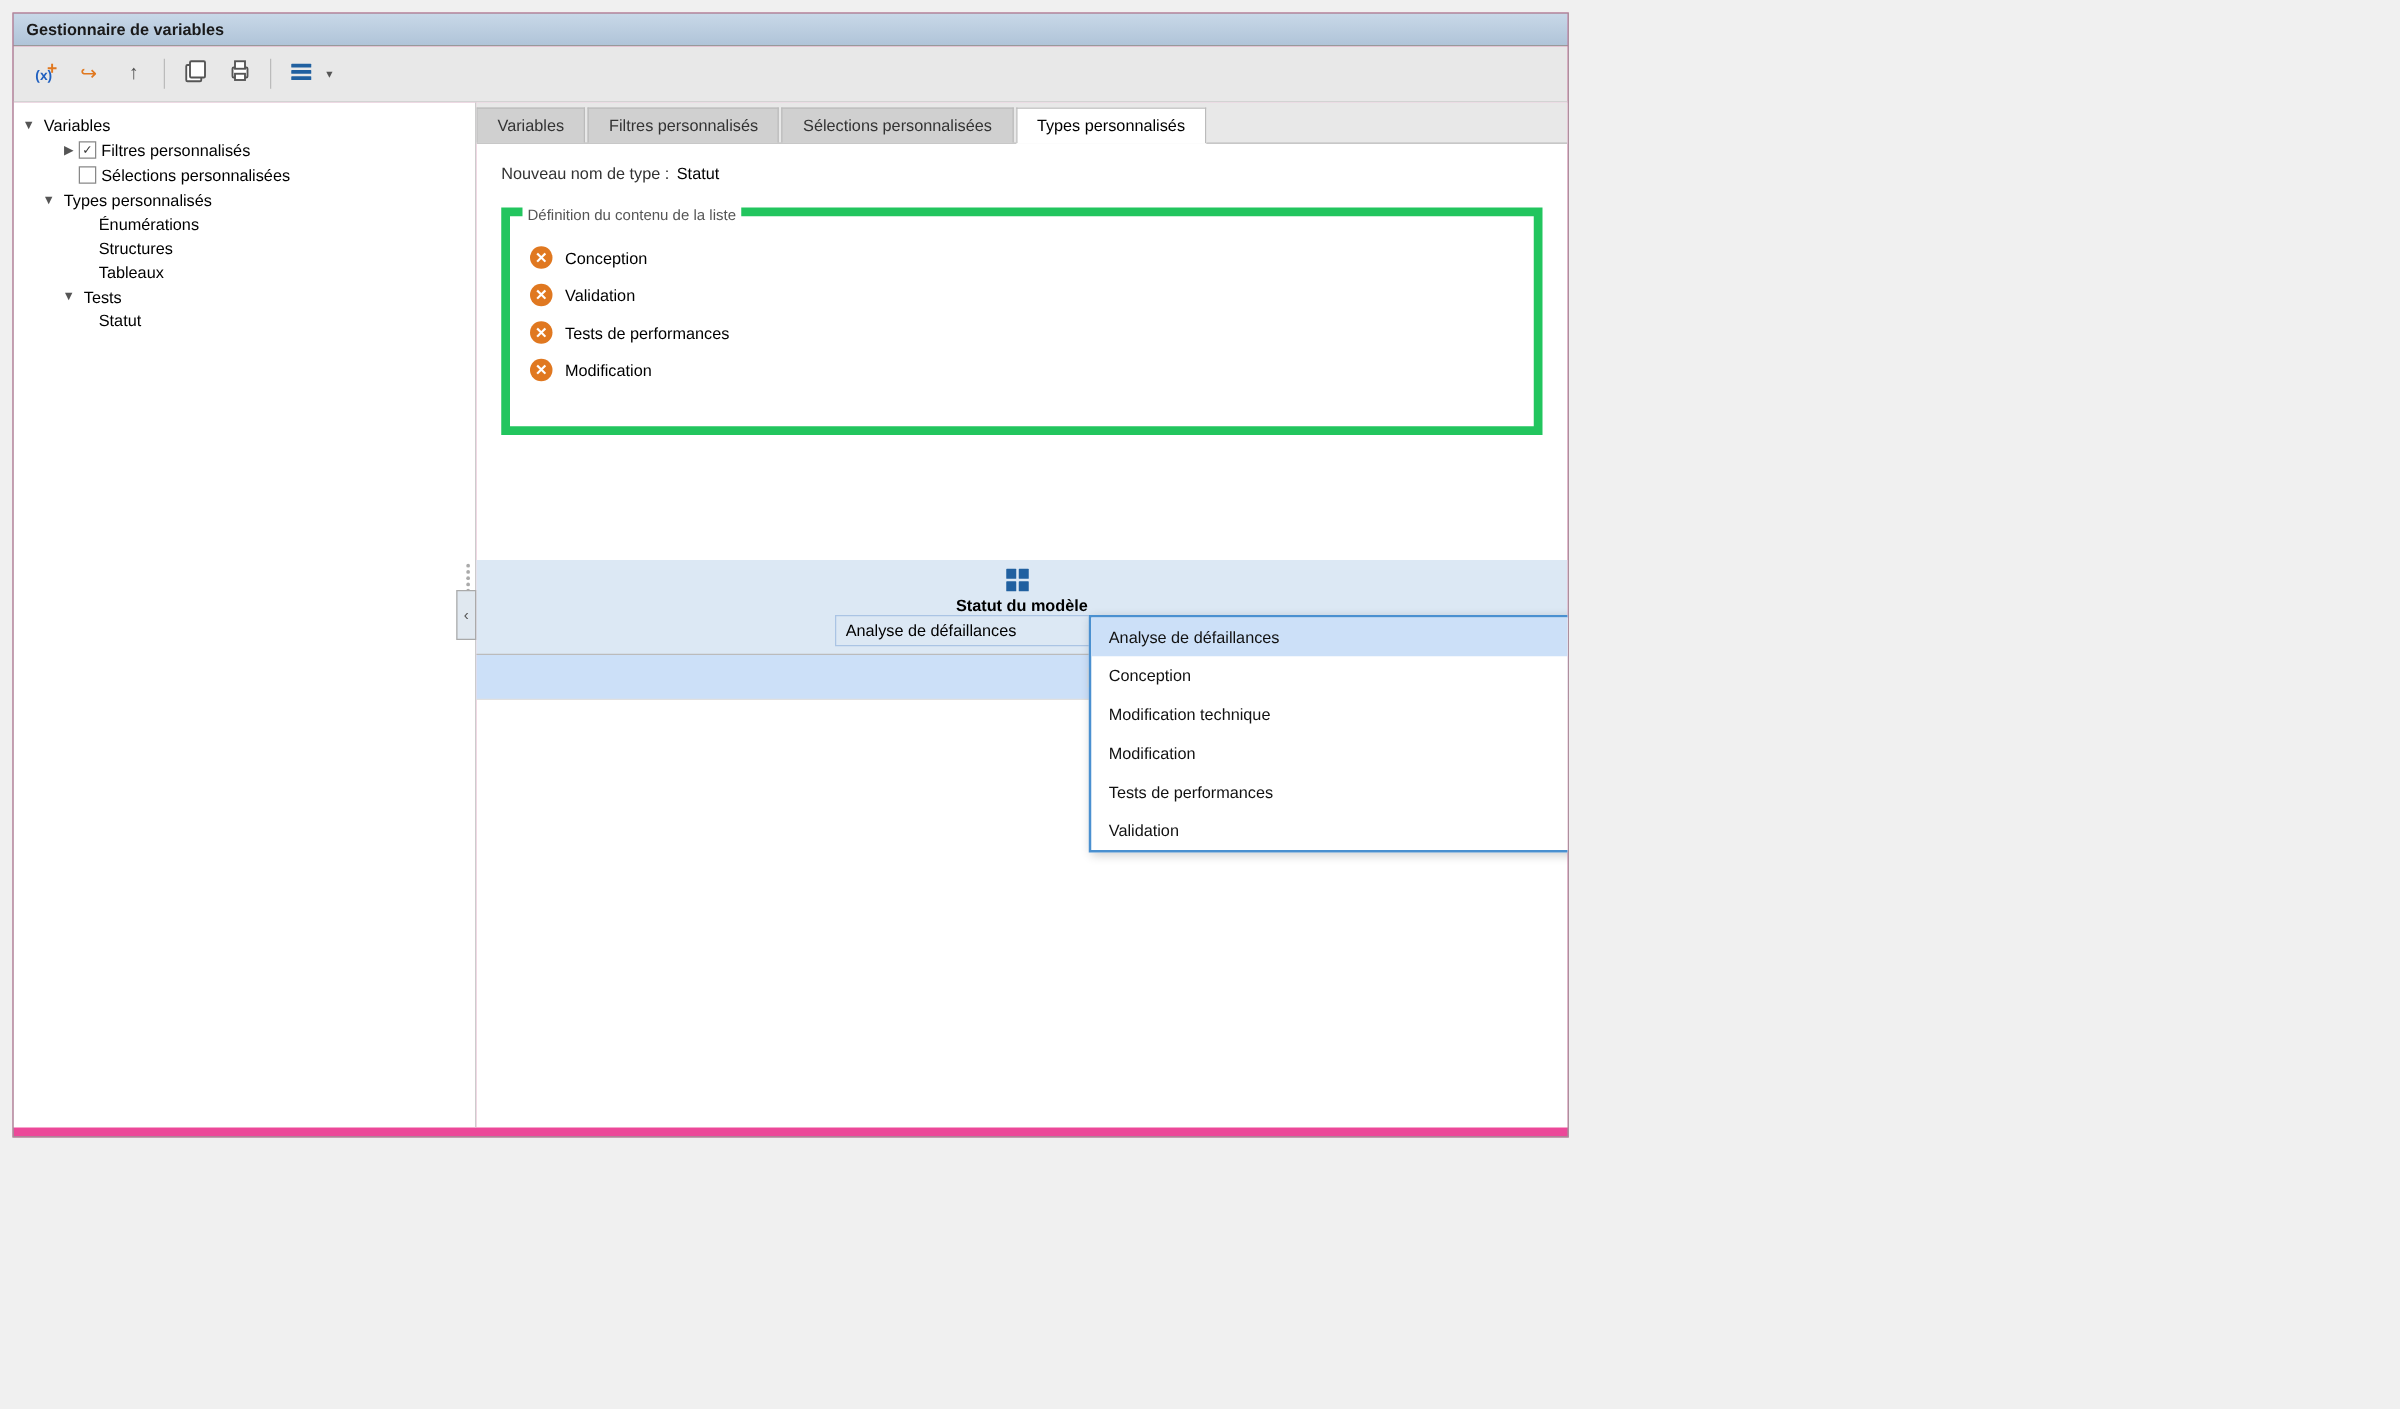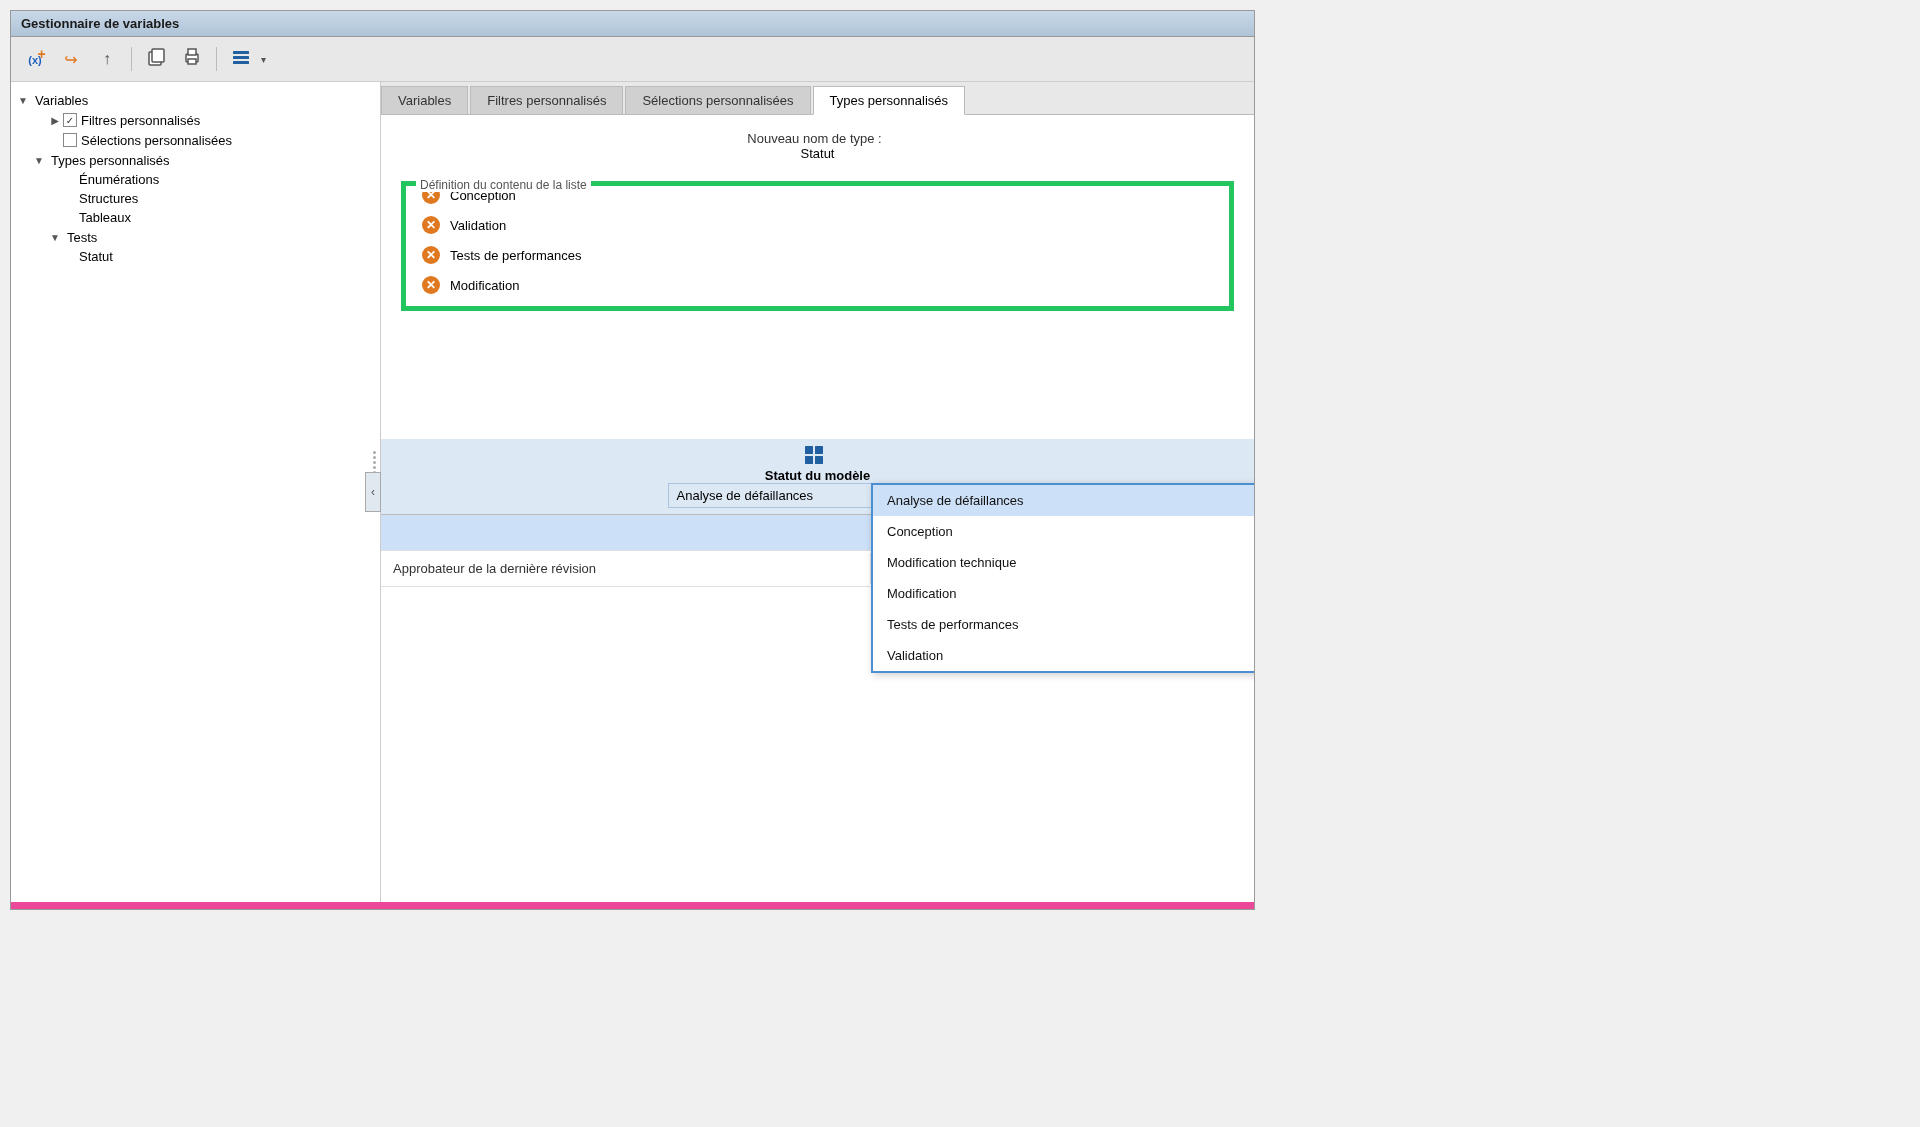--- a/index.html
+++ b/index.html
@@ -157,37 +157,36 @@
 
     .tab-content {
       padding: 16px 20px;
     }
 
     .type-name-row {
       display: flex;
       align-items: center;
       margin-bottom: 20px;
       font-size: 13px;
-      flex-direction: column;
     }
 
     .type-name-label {
       margin-right: 6px;
       color: #333;
     }
 
     .type-name-value {
       font-weight: normal;
       color: #000;
     }
 
     .list-definition-box {
-      border: 5px solid #22c55e;
-      padding: 0 16px;
-      margin-bottom: 32px;
+      border: 7px solid #22c55e;
+      padding: 24px 16px;
+      margin-bottom: 4px;
       position: relative;
     }
 
     .list-definition-legend {
       position: absolute;
       top: -8px;
       left: 10px;
       background: #fff;
       padding: 0 4px;
       font-size: 12px;
@@ -467,24 +466,20 @@
             <span>Analyse de défaillances</span>
             <span style="margin-left:auto;">▾</span>
           </div>
         </div>
 
         <div class="table-row selected">
           <div class="table-cell-label"></div>
           <div class="table-cell-value"></div>
         </div>
 
-        <div class="table-row">
-          <div class="table-cell-label">Approbateur de la dernière révision</div>
-          <div class="table-cell-value"></div>
-        </div>
 
         <div class="dropdown-popup" style="top: 44px; right: 0px; left: 490px; width: 570px;">
           <div class="dropdown-option selected">
             <span>Analyse de défaillances</span>
           </div>
           <div class="dropdown-option">
             <span>Conception</span>
           </div>
           <div class="dropdown-option">
             <span>Modification technique</span>

